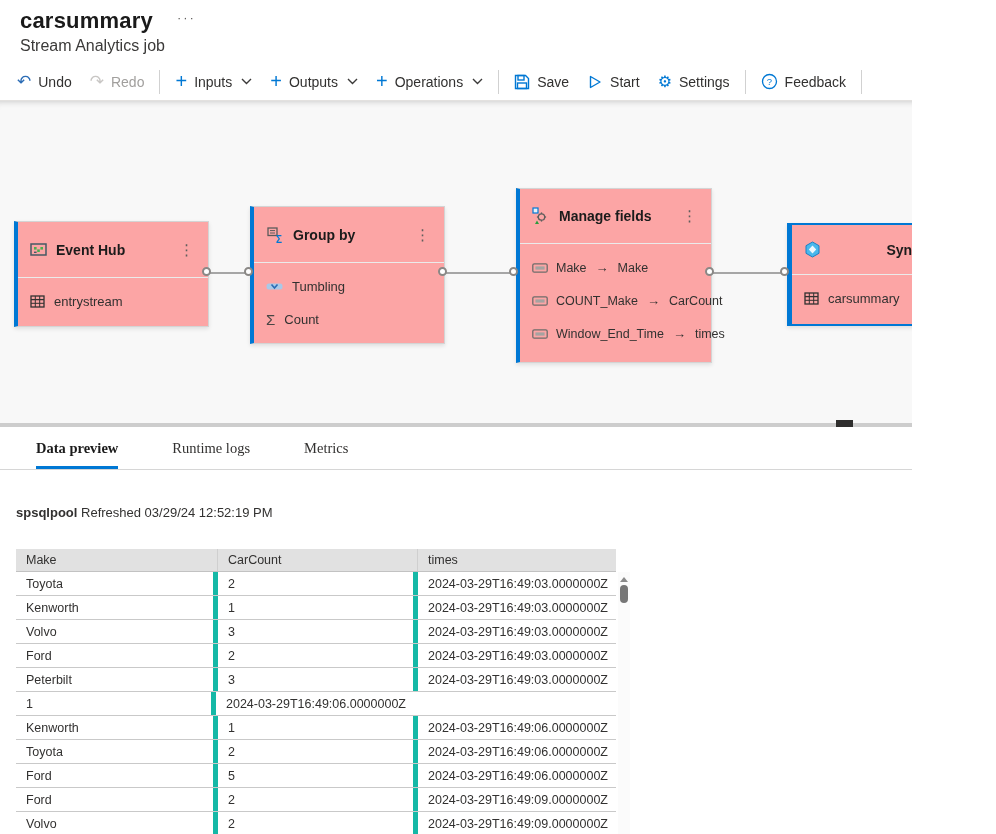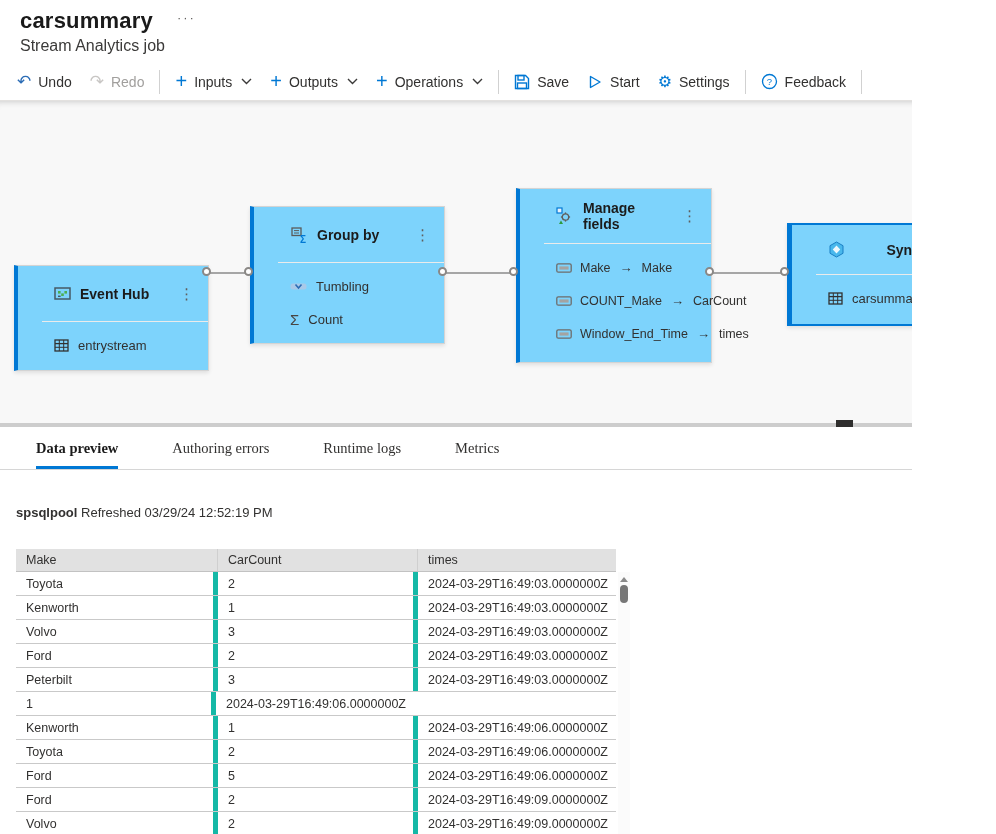--- a/index.html
+++ b/index.html
@@ -23,21 +23,21 @@
   .plus { font-size:20px; font-weight:300; color:#0078d4; line-height:1; margin-top:-2px; }
   .chev { display:inline-block; margin-left:2px; }
   .sep { width:1px; height:24px; background:#d1d1d1; margin:0 6px; }
   .header-edge { position:absolute; top:100px; left:0; width:996px; height:1px; background:#e3e1df; }
 
   
   .canvas { position:absolute; top:101px; left:0; width:996px; height:326px; background:#f8f8f8; box-shadow: inset 0 7px 7px -7px rgba(0,0,0,.22); }
   .hscroll-track { position:absolute; left:0; bottom:0; width:996px; height:4px; background:#cdcdcd; }
   .hscroll-thumb { position:absolute; left:836px; bottom:0; width:17px; height:7px; background:#2f2e2d; cursor:pointer; }
 
-  .node { position:absolute; background:#7dd3fc; border:1px solid #d4d4d4; border-left:4px solid #0078d4; box-shadow:0 1.5px 4px rgba(0,0,0,.10);padding-left:24px; }
+  .node { position:absolute; background:#fca5a5; border:1px solid #d4d4d4; border-left:4px solid #0078d4; box-shadow:0 1.5px 4px rgba(0,0,0,.10); }
   .node.selected { border:2px solid #0078d4; border-left-width:5px; }
   .node-header { display:flex; align-items:center; gap:9px; padding:0 10px 0 12px; }
   .node-title { font-size:14px; font-weight:bold; color:#1b1b1b; flex:1; }
   .kebab { color:#5f5e5c; font-size:15px; padding:0 4px; cursor:pointer; }
   .node-body { border-top:1px solid #ebebeb; padding-top:7px; }
   .nrow { display:flex; align-items:center; gap:9px; height:33px; padding:0 12px; font-size:13px; color:#323130; }
   .nrow.mf { font-size:12.5px; gap:8px; }
   .arrow { color:#323130; font-size:13px; padding:0 1px; }
 
   .wire { position:absolute; height:2px; background:#a6a6a6; }
@@ -157,21 +157,21 @@
     <div class="sep"></div>
   </div>
   <div class="header-edge"></div>
 
   <div class="canvas">
 
     <div class="wire" style="left:207px; top:171px; width:44px;"></div>
     <div class="wire" style="left:442px; top:171px; width:73px;"></div>
     <div class="wire" style="left:709px; top:171px; width:76px;"></div>
 
-    <div class="node" style="left:14px; top:120px; width:195px; height:106px;margin-top:44px;">
+    <div class="node" style="left:14px; top:120px; width:195px; height:106px;">
       <div class="node-header" style="height:55px;">
         <span>
           <svg width="17" height="17" viewBox="0 0 17 17">
               <rect x="1" y="3" width="15" height="11" fill="none" stroke="#455a64" stroke-width="1.5"></rect>
               <rect x="4" y="6" width="2.6" height="2.6" fill="#4caf50"></rect>
               <rect x="7.2" y="8.4" width="2.6" height="2.6" fill="#4caf50"></rect>
               <rect x="10.4" y="6" width="2.6" height="2.6" fill="#4caf50"></rect>
               <rect x="4" y="10.6" width="2.6" height="1.4" fill="#455a64"></rect>
             </svg>
         </span>
@@ -310,21 +310,20 @@
     <div class="port" style="left:509px; top:166px;"></div>
     <div class="port" style="left:705px; top:166px;"></div>
     <div class="port" style="left:780px; top:166px;"></div>
 
     <div class="hscroll-track"></div>
     <div class="hscroll-thumb"></div>
   </div>
 
   <div class="tabbar">
     <div class="tab active">Data preview</div>
-    <div class="tab">Authoring errors</div>
     <div class="tab">Runtime logs</div>
     <div class="tab">Metrics</div>
   </div>
 
   <div class="preview-info">
     <b>spsqlpool</b>
     <span>Refreshed 03/29/24 12:52:19 PM</span>
   </div>
 
   <div class="dtable">

